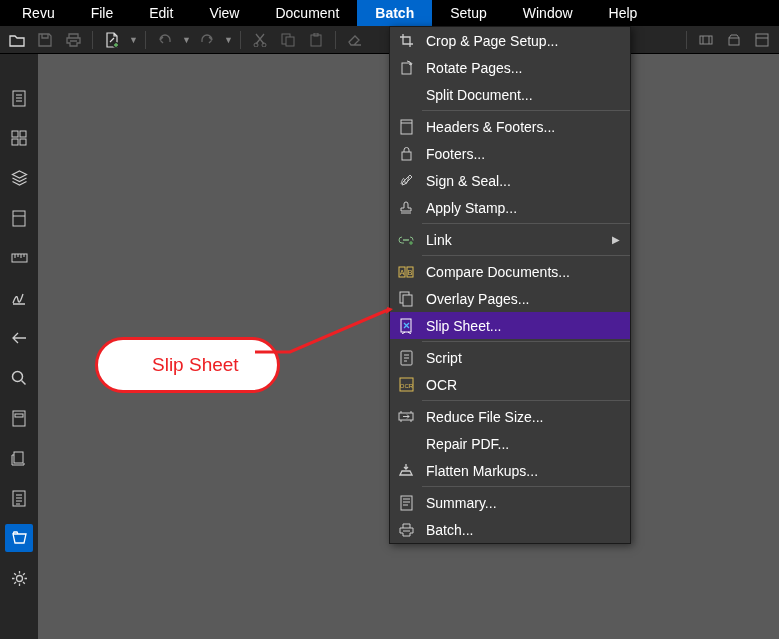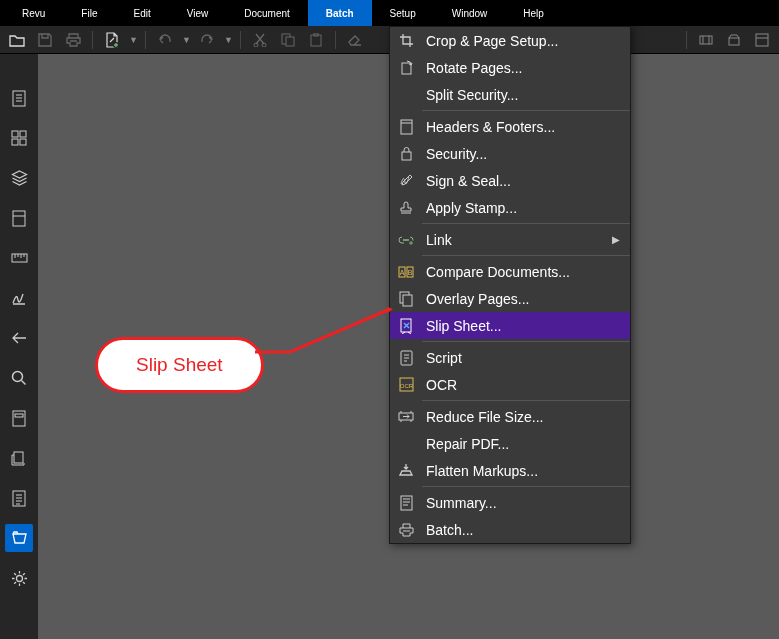--- a/index.html
+++ b/index.html
@@ -1,19 +1,19 @@
 <!DOCTYPE html>
 <html><head>
 <meta charset="utf-8">
 <style>
   * { margin: 0; padding: 0; box-sizing: border-box; font-family: "Segoe UI", Arial, sans-serif; }
   body { background: #5a5a5a; width: 779px; height: 639px; overflow: hidden; position: relative; }
   
   .menubar { background: #000; height: 26px; display: flex; align-items: stretch; padding-left: 4px; }
-  .menubar-item { color: #fff; font-size: 10px; padding: 4px 18px; cursor: pointer; display: flex; align-items: center; }
+  .menubar-item { color: #fff; font-size: 14px; padding: 4px 18px; cursor: pointer; display: flex; align-items: center; }
   .menubar-item.active { background: #0066cc; font-weight: bold; }
   
   .toolbar { background: #262626; height: 28px; display: flex; align-items: center; padding: 0 6px; gap: 6px; border-bottom: 1px solid #000; }
   .tb-btn { width: 22px; height: 22px; display: flex; align-items: center; justify-content: center; color: #aaa; }
   .tb-btn.enabled { color: #eee; }
   .tb-sep { width: 1px; height: 18px; background: #444; margin: 0 2px; }
   .tb-drop { width: 8px; color: #888; font-size: 9px; }
   
   .workspace { display: flex; height: calc(100% - 54px); }
   .sidebar { background: #262626; width: 38px; display: flex; flex-direction: column; padding-top: 30px; gap: 12px; align-items: center; }
@@ -24,21 +24,21 @@
   .dropdown { position: absolute; top: 26px; left: 389px; width: 242px; background: #3a3a3a; border: 1px solid #1a1a1a; box-shadow: 2px 2px 8px rgba(0,0,0,0.5); }
   .dd-item { display: flex; align-items: center; height: 27px; color: #fff; font-size: 14px; cursor: pointer; position: relative; }
   .dd-item.highlighted { background: #4c1d95; }
   .dd-icon { width: 32px; display: flex; justify-content: center; color: #ddd; }
   .dd-label { flex: 1; padding-left: 4px; }
   .dd-arrow { width: 18px; font-size: 10px; color: #ccc; }
   .dd-sep { height: 1px; background: #555; margin: 2px 0 2px 32px; }
   
   .callout { position: absolute; top: 337px; left: 95px; }
   .callout-bubble { background: #fff; border: 3px solid #ed2024; border-radius: 28px; padding: 14px 38px; }
-  .callout-text { color: #ed2024; font-size: 19px; }
+  .callout-text { color: #ed2024; font-size: 19px; margin-left: 16px; }
   .callout-line { position: absolute; }
   
   svg { display: block; }
 </style>
 </head>
 <body>
 
 <div class="menubar">
   <div class="menubar-item">Revu</div>
   <div class="menubar-item">File</div>
@@ -232,40 +232,40 @@
       <div class="dd-icon">
         <svg width="15" height="15" viewBox="0 0 15 15">
           <rect x="3" y="3" width="9" height="11" fill="none" stroke="#ccc"></rect>
           <path d="M8 1a4 4 0 0 1 4 4M12 5l-2-1M12 5l1-2" fill="none" stroke="#ccc"></path>
         </svg>
       </div>
       <div class="dd-label">Rotate Pages...</div>
     </div>
     <div class="dd-item">
       <div class="dd-icon"></div>
-      <div class="dd-label">Split Security...</div>
+      <div class="dd-label">Split Document...</div>
     </div>
     <div class="dd-sep"></div>
     <div class="dd-item">
       <div class="dd-icon">
         <svg width="13" height="16" viewBox="0 0 13 16">
           <rect x="1" y="1" width="11" height="14" fill="none" stroke="#ccc"></rect>
           <path d="M1 4h11" stroke="#ccc"></path>
         </svg>
       </div>
       <div class="dd-label">Headers &amp; Footers...</div>
     </div>
     <div class="dd-item">
       <div class="dd-icon">
         <svg width="13" height="15" viewBox="0 0 13 15">
           <rect x="2" y="6" width="9" height="8" fill="none" stroke="#ccc"></rect>
           <path d="M4 6V4a2.5 2.5 0 0 1 5 0v2" fill="none" stroke="#ccc"></path>
         </svg>
       </div>
-      <div class="dd-label">Security...</div>
+      <div class="dd-label">Footers...</div>
     </div>
     <div class="dd-item">
       <div class="dd-icon">
         <svg width="15" height="15" viewBox="0 0 15 15">
           <path d="M2 11c2-7 3-7 4-2s2 0 4-5M11 2l2 2-7 7-3 1 1-3z" fill="none" stroke="#ccc"></path>
         </svg>
       </div>
       <div class="dd-label">Sign &amp; Seal...</div>
     </div>
     <div class="dd-item">

